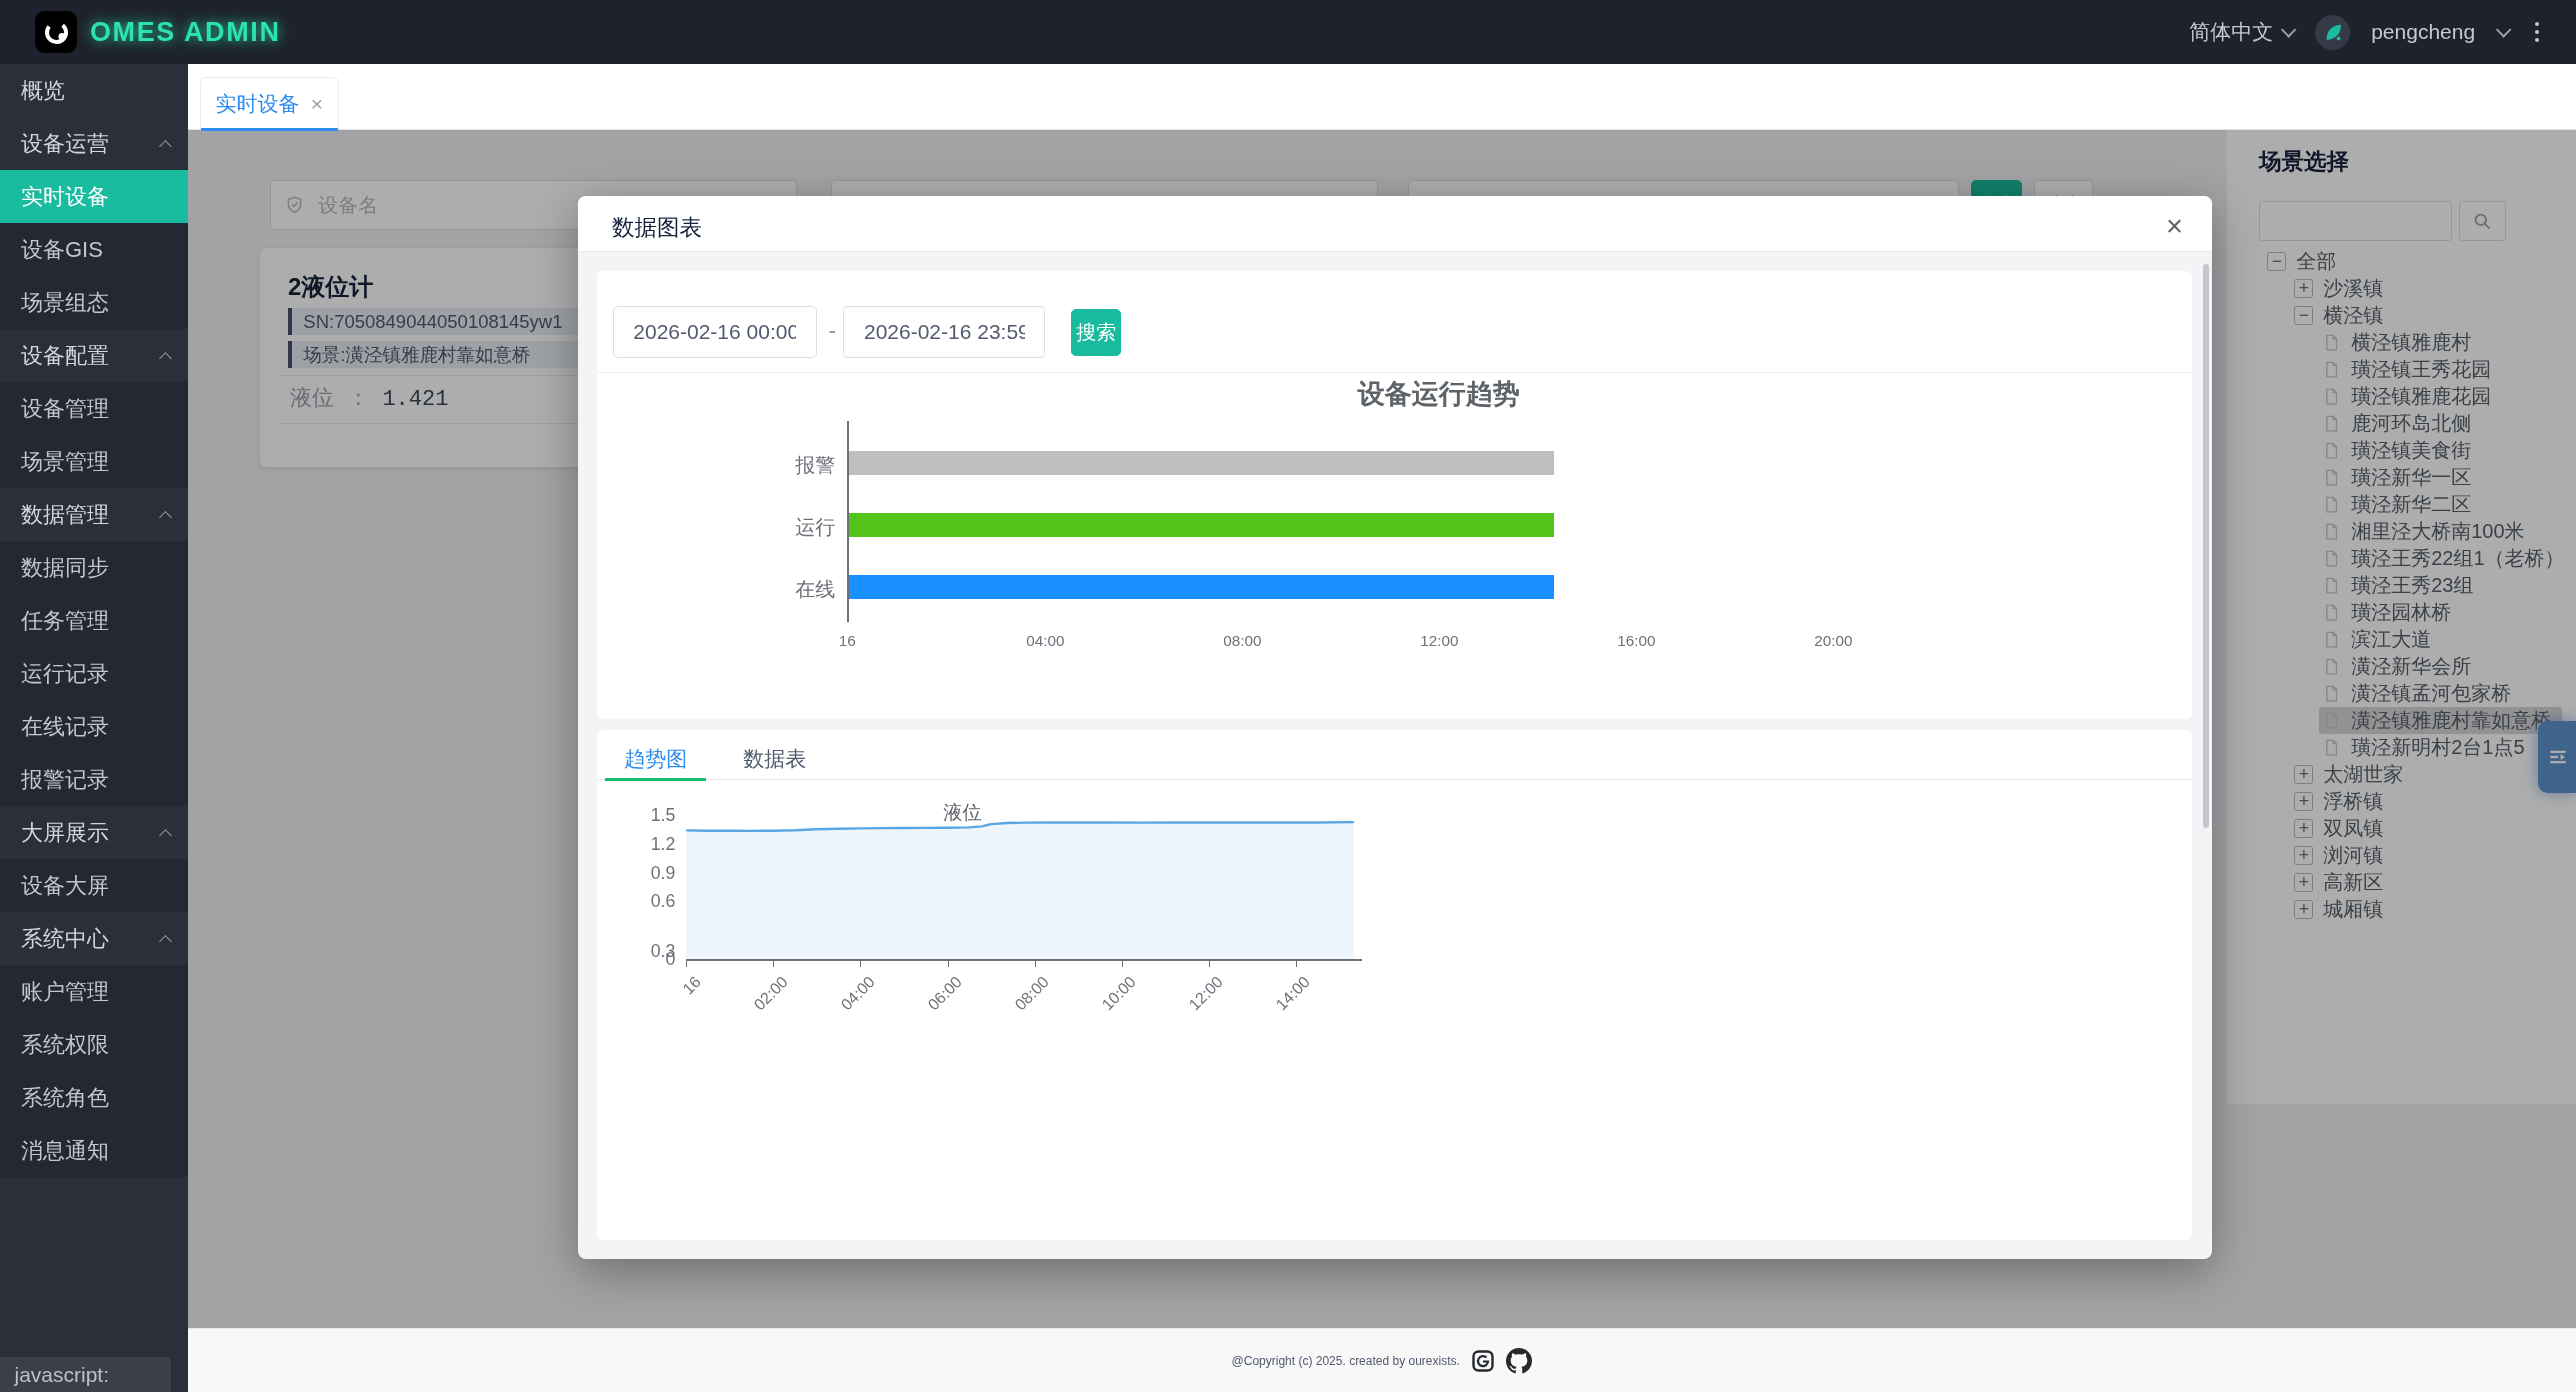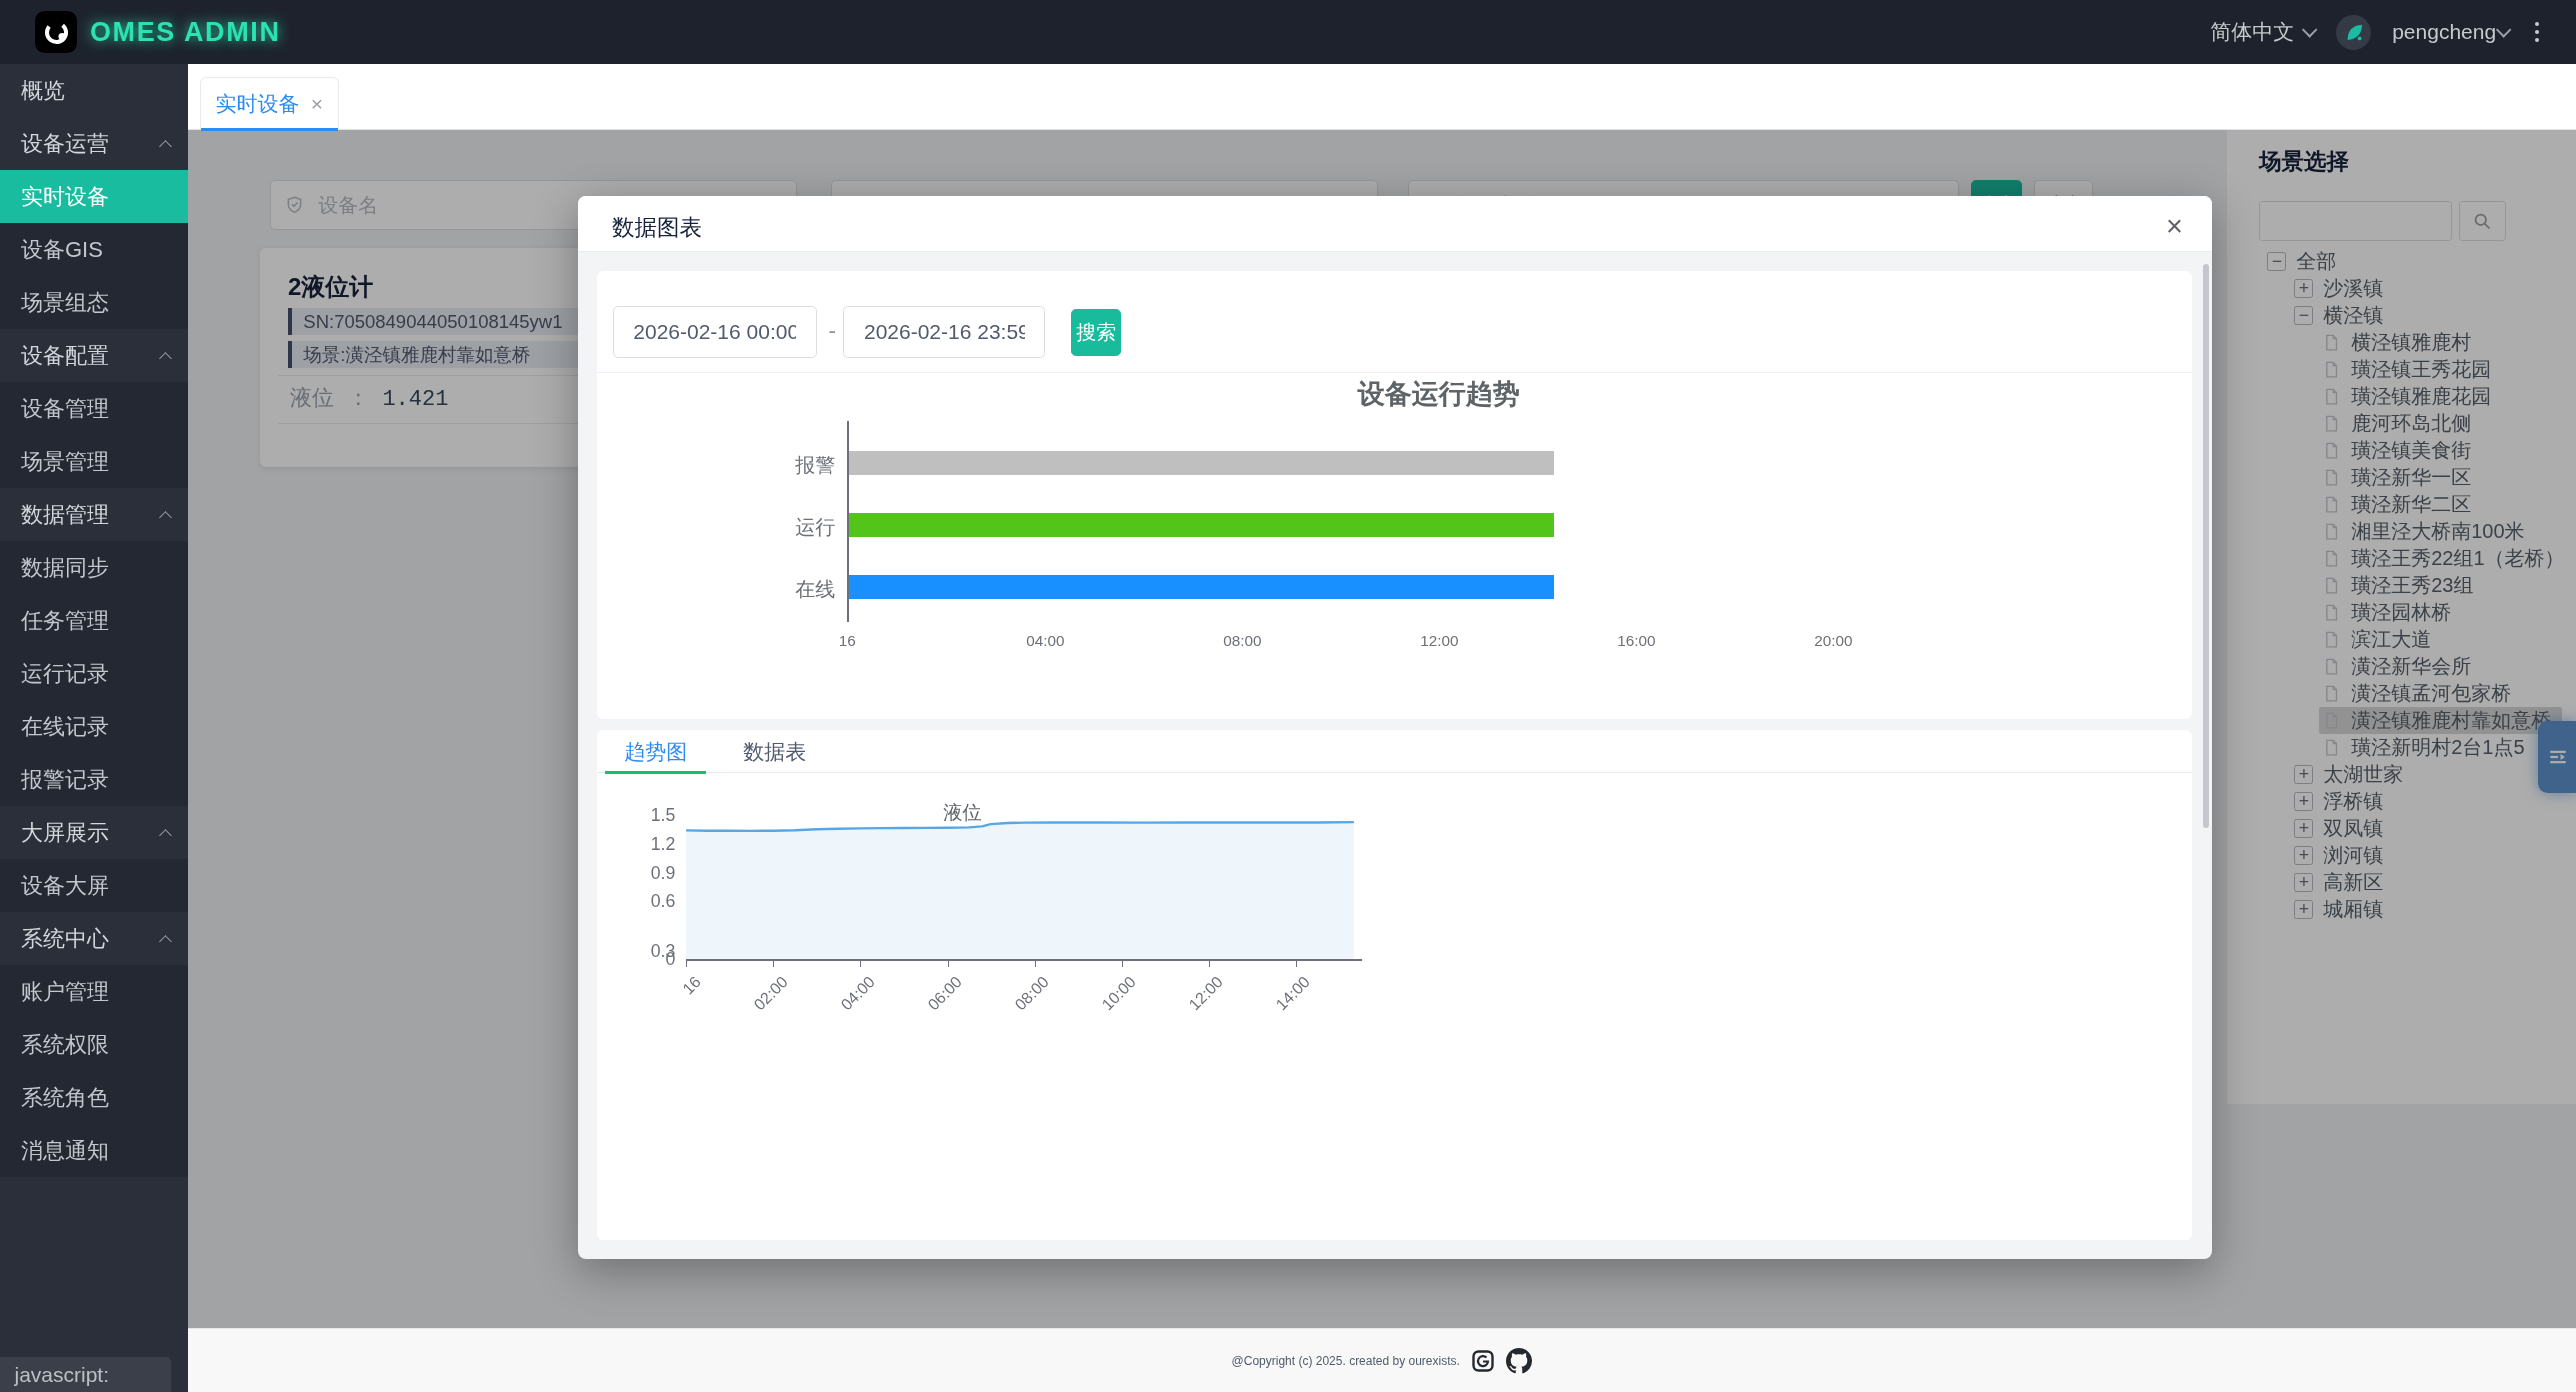--- a/index.html
+++ b/index.html
@@ -102,21 +102,21 @@
                     font-family:"Liberation Sans",sans-serif;}
   .range-sep{position:absolute;left:227px;top:47px;width:16px;text-align:center;color:#8a8f99;font-size:22.5px;}
   .row-div{position:absolute;left:0;top:101px;width:100%;height:0.8px;background:#eef0f3;}
   .bc-title{position:absolute;left:250px;top:105px;width:1183px;text-align:center;
             font-size:27px;font-weight:600;color:#5e6368;}
   .bc-axis{position:absolute;left:250px;top:150px;width:1.6px;height:201px;background:#6E7079;}
   .bc-bar{position:absolute;left:252px;height:24px;}
   .bc-cat{position:absolute;width:72px;text-align:right;font-size:20px;color:#6E7079;}
   .bc-tick{position:absolute;top:361px;width:72px;margin-left:-36px;text-align:center;font-size:15.3px;color:#6E7079;}
 
-  .tabs2{position:absolute;left:0;top:1px;width:100%;height:42px;border-bottom:0.8px solid #e8eaec;}
+  .tabs2{position:absolute;left:0;top:8px;width:100%;height:42px;border-bottom:0.8px solid #e8eaec;}
   .t2{position:absolute;top:0;height:42px;display:flex;align-items:center;justify-content:center;
       font-size:21px;cursor:pointer;}
   .t2.a{color:#2d8cf0;} .t2.b{color:#515a6e;}
   .t2 .gline{position:absolute;left:0;bottom:-0.8px;width:100%;height:3.2px;background:#19be6b;}
   .lc-ylab{position:absolute;width:56px;text-align:right;font-size:17.7px;color:#6E7079;}
   .lc-plot{position:absolute;left:89px;top:85px;width:668px;height:144px;}
   .lc-axis{position:absolute;left:89px;top:229px;width:676px;height:1.6px;background:#6E7079;}
   .lc-tickmark{position:absolute;top:231px;width:0.8px;height:6.4px;background:#6E7079;}
   .lc-xlab{position:absolute;width:89px;text-align:right;font-size:16px;color:#6E7079;white-space:nowrap;
            transform:rotate(-45deg);transform-origin:top right;}
@@ -140,21 +140,21 @@
       <span style="display:flex;align-items:center;gap:9.7px;">
         <span>简体中文</span>
         <span class="chev down"></span>
       </span>
       <span class="avatar">
         <svg width="24" height="24" viewBox="0 0 30 30">
           <path d="M7 25 C7 13 13 7 25 6 C25 17 19 24 7 25 Z" fill="#19bc9f"></path>
           <circle cx="22" cy="23" r="2.4" fill="#19bc9f"></circle>
         </svg>
       </span>
-      <span style="display:flex;align-items:center;gap:2px;">
+      <span style="display:flex;align-items:center;gap:23px;">
         <span>pengcheng</span>
         <span class="chev down"></span>
       </span>
       <span class="vdots">
           <i></i>
           <i></i>
           <i></i>
         </span>
     </div>
   </div>

